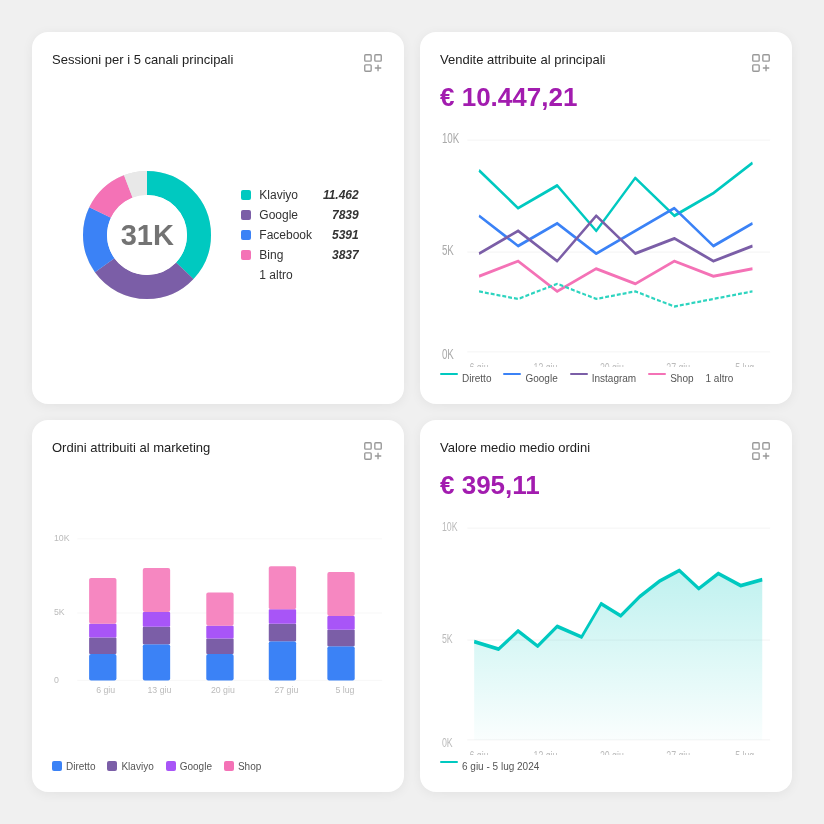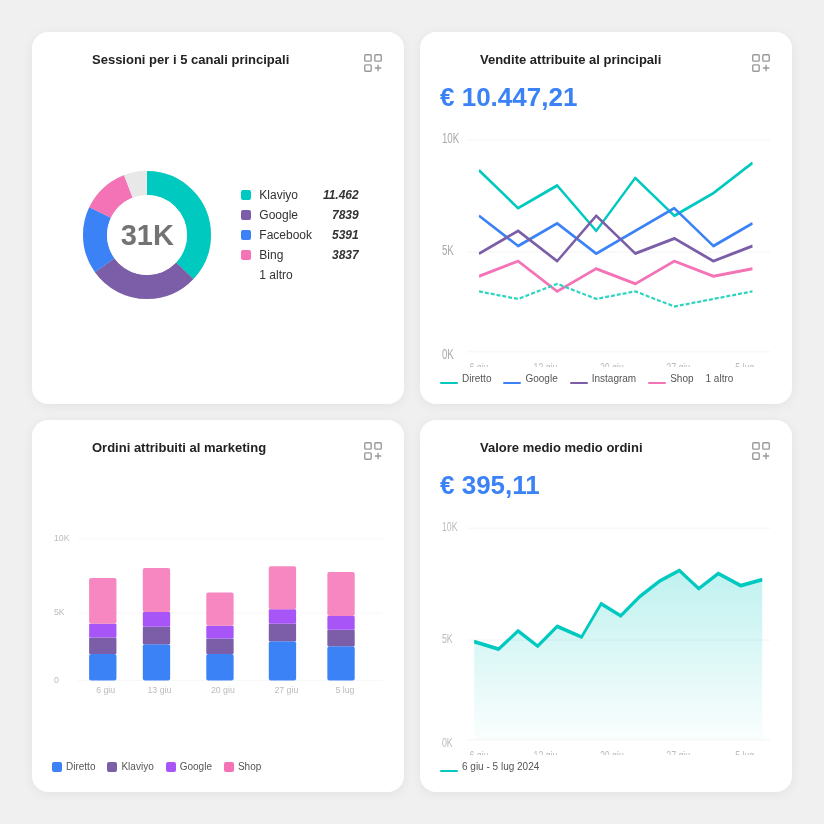--- a/index.html
+++ b/index.html
@@ -33,34 +33,33 @@
       overflow: hidden;
     }
     .card-header {
       display: flex;
       justify-content: space-between;
       align-items: flex-start;
       margin-bottom: 8px;
     }
     .card-title {
       font-size: 13px;
-      font-weight: 700;
+      font-weight: 400;
       color: #222;
-      margin-left: 40px;
     }
     .card-icon {
       width: 22px;
       height: 22px;
       color: #999;
       flex-shrink: 0;
     }
     .big-value {
       font-size: 26px;
       font-weight: 700;
-      color: #3b82f6;
+      color: #a21caf;
       margin-bottom: 8px;
     }
 
     
     .donut-content {
       display: flex;
       align-items: center;
       justify-content: center;
       flex: 1;
       gap: 24px;
@@ -124,21 +123,21 @@
     
     .legend-row {
       display: flex;
       align-items: center;
       gap: 12px;
       margin-top: 6px;
       flex-wrap: wrap;
     }
     .legend-row-item {
       display: flex;
-      align-items: flex-end;
+      align-items: flex-start;
       gap: 4px;
       font-size: 10px;
       color: #555;
     }
     .legend-line {
       width: 18px;
       height: 2px;
       border-radius: 1px;
     }
     .legend-square {

